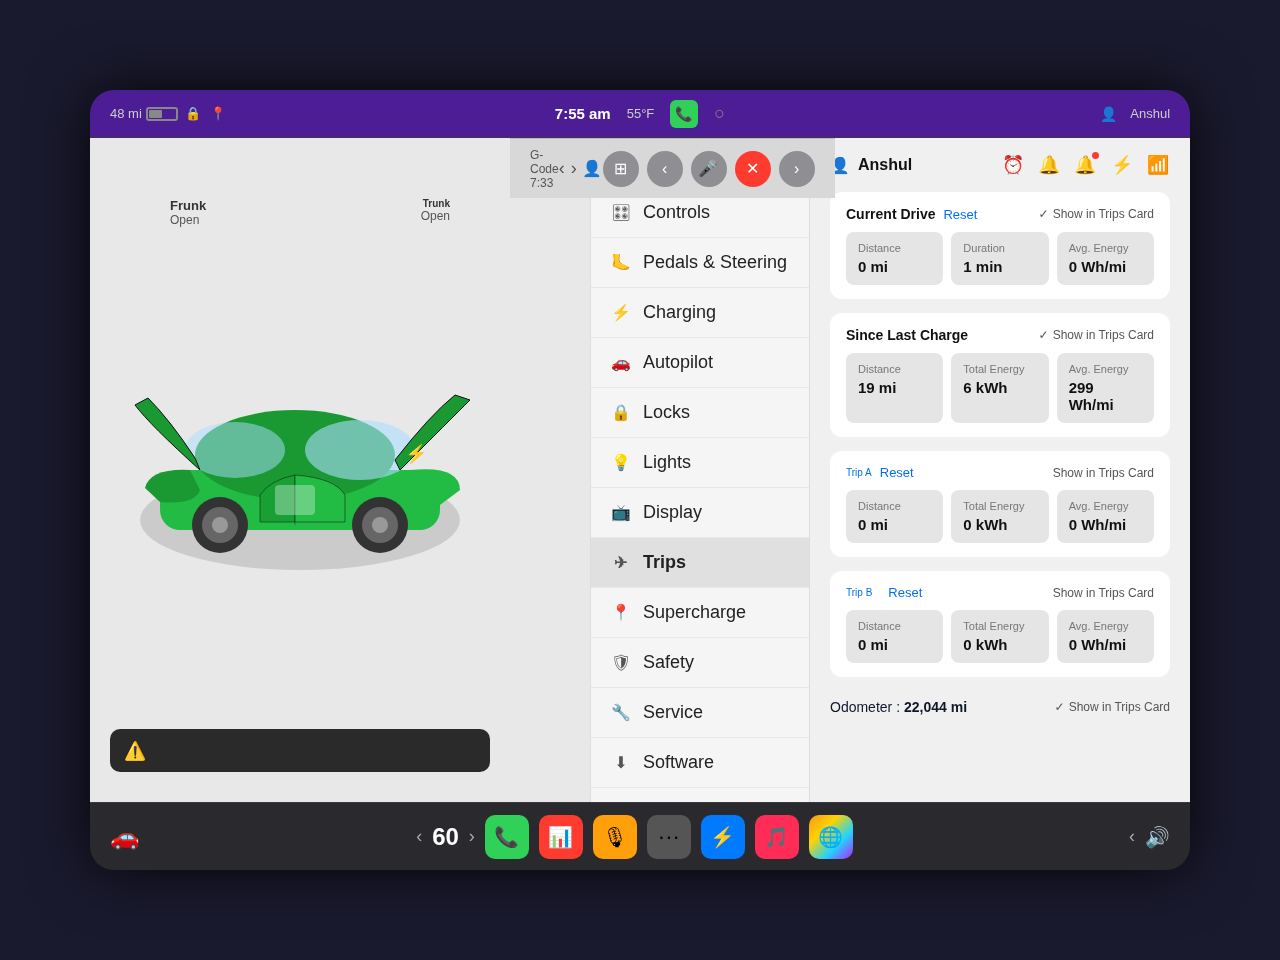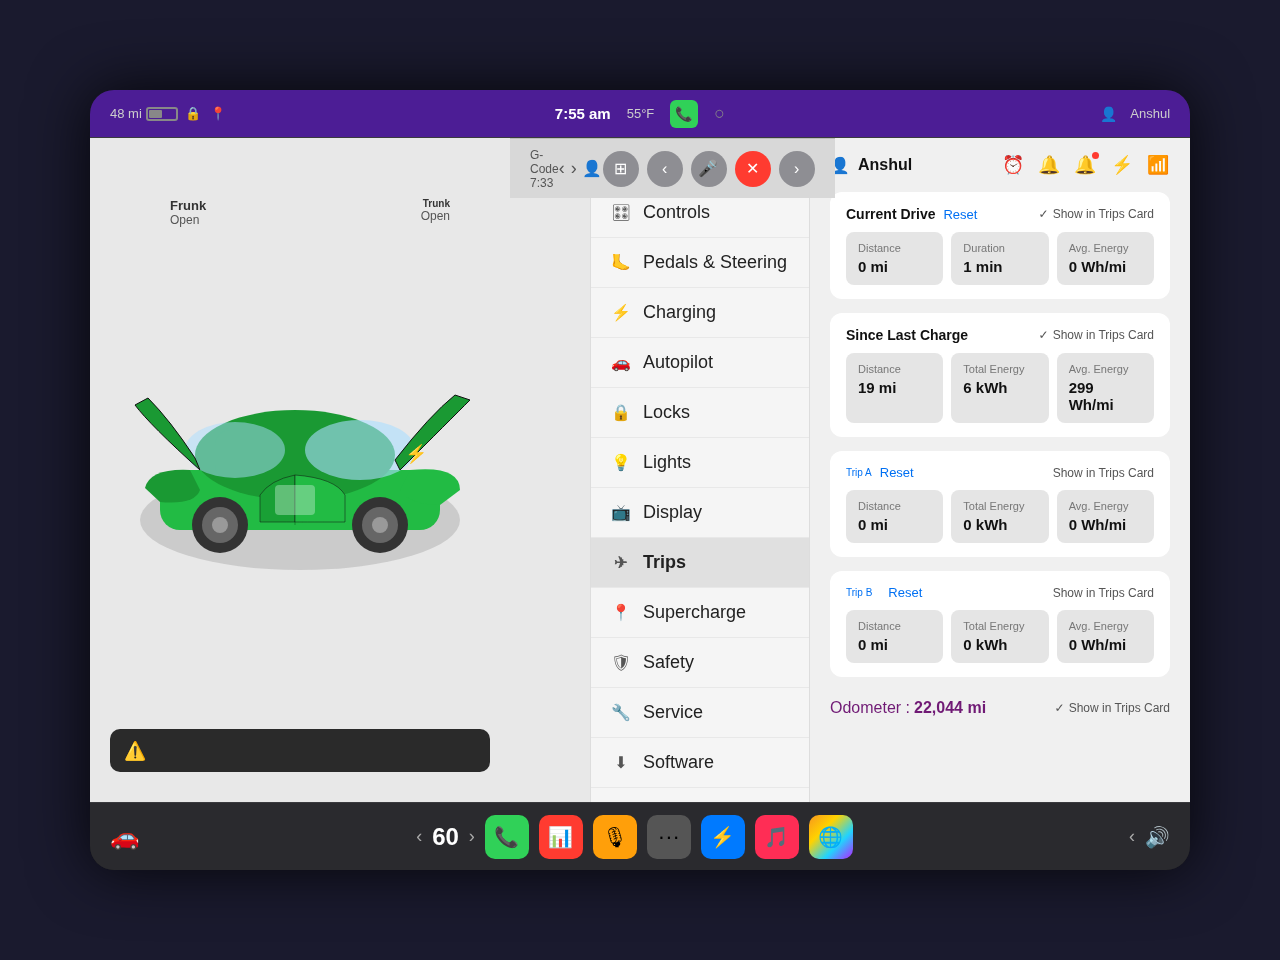--- a/index.html
+++ b/index.html
@@ -285,21 +285,21 @@
     }
     .stat-label { font-size: 11px; color: #777; margin-bottom: 4px; }
     .stat-value { font-size: 15px; font-weight: 700; color: #111; }
     .trip-title { font-size: 10px; font-weight: 400; color: #0070f3; }
     .odometer-row {
       display: flex;
       align-items: center;
       justify-content: space-between;
       padding: 8px 0;
     }
-    .odometer-text { font-size: 16px; color: #701a75; }
+    .odometer-text { font-size: 14px; color: #0f172a; }
     
     .taskbar {
       height: 68px;
       background: #2a2a2e;
       display: flex;
       align-items: center;
       justify-content: space-between;
       padding: 0 20px;
       border-top: 1px solid #3a3a3e;
       flex-shrink: 0;

